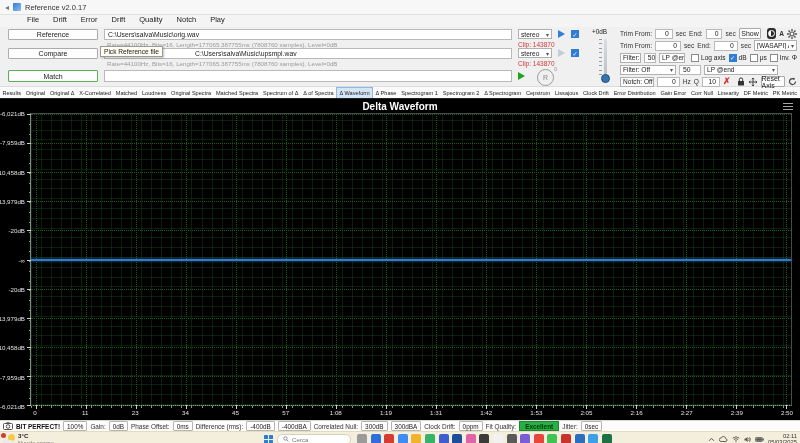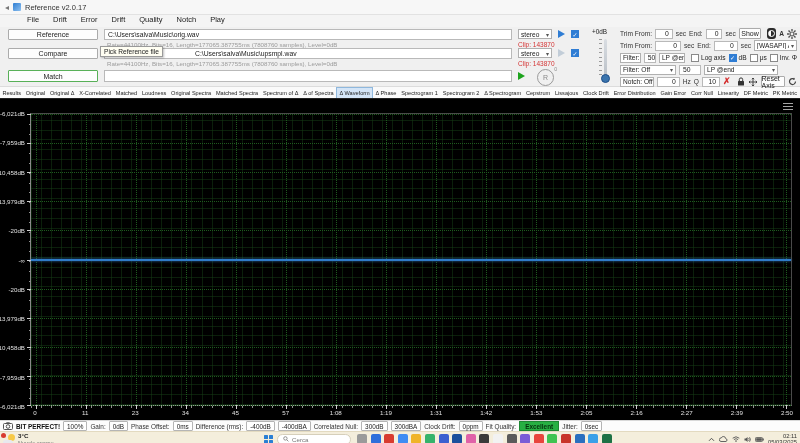--- a/index.html
+++ b/index.html
@@ -289,20 +289,21 @@
     <div class="tab">Error Distribution</div>
     <div class="tab">Gain Error</div>
     <div class="tab">Corr Null</div>
     <div class="tab">Linearity</div>
     <div class="tab">DF Metric</div>
     <div class="tab">PK Metric</div>
     <div class="tab">FFT Scrubber</div>
   </div>
 
 <div class="chart">
+  <div class="ctitle">Delta Waveform</div>
   <div class="hamb">
       <i></i>
       <i></i>
       <i></i>
     </div>
   <div class="ylabels" id="ylabels">
       <div class="ylab" style="top: 0%;">-6,021dB</div>
       <div class="ylab" style="top: 10%;">-7,959dB</div>
       <div class="ylab" style="top: 20%;">-10,458dB</div>
       <div class="ylab" style="top: 30%;">-13,979dB</div>

